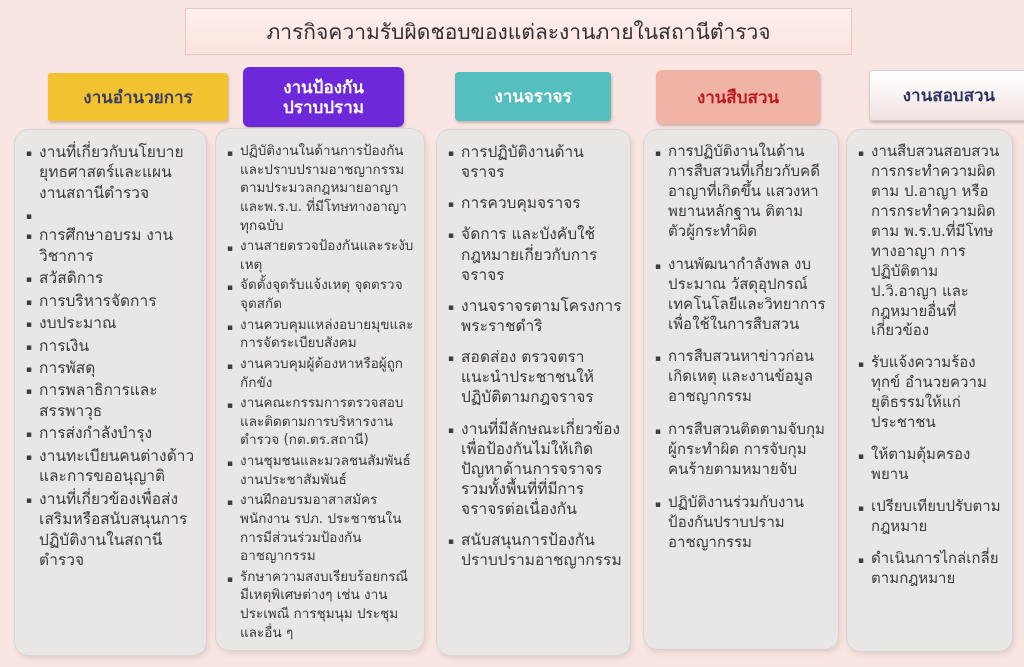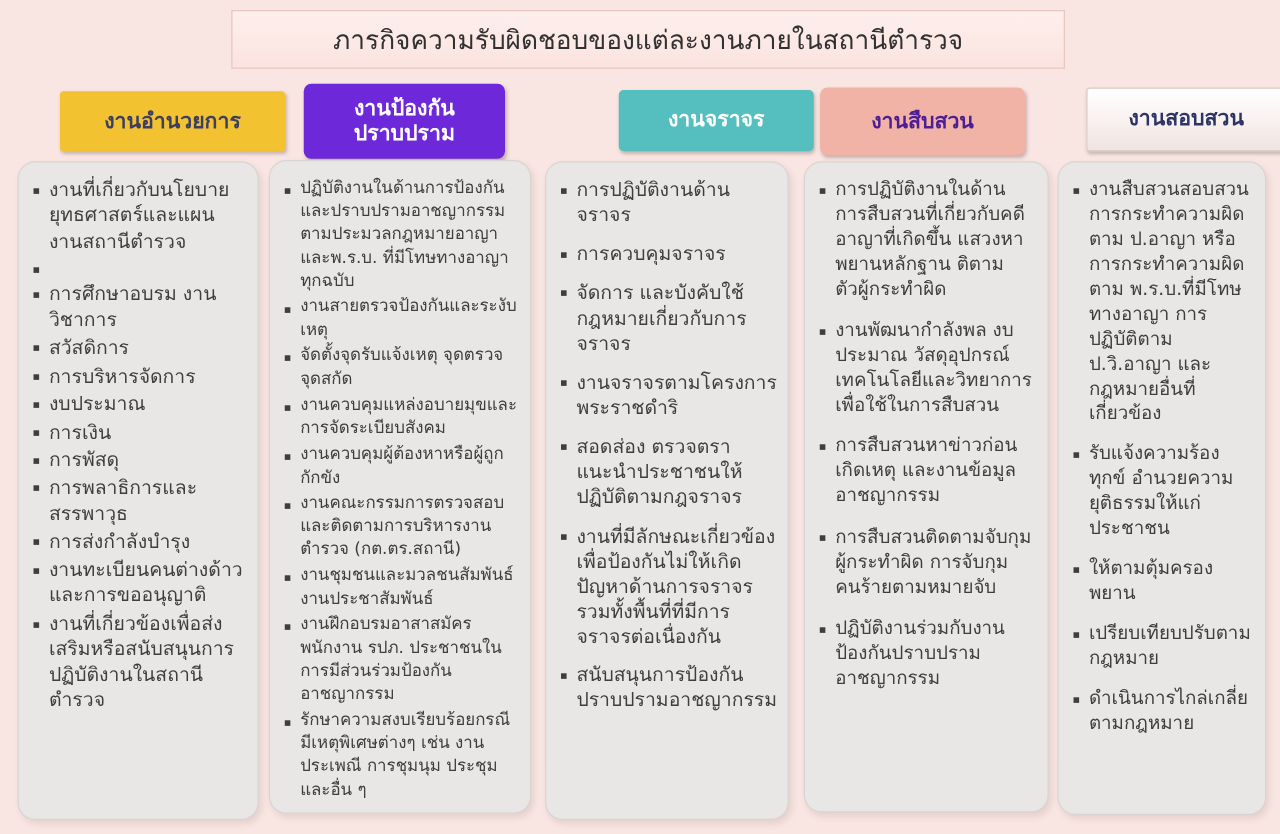--- a/index.html
+++ b/index.html
@@ -19,21 +19,21 @@
   .header{
     position:absolute;display:flex;flex-direction:column;
     align-items:center;justify-content:center;text-align:center;
     font-weight:bold;font-size:17px;line-height:1.18;
     box-shadow:1px 2px 3px rgba(90,60,60,0.30);
     box-sizing:border-box;
   }
   .hline{display:block;}
   .h1{left:48px;top:73px;width:180px;height:48px;border-radius:3px;}
   .h2{left:243px;top:67px;width:161px;height:60px;border-radius:6px;}
-  .h3{left:455px;top:72px;width:156px;height:49px;border-radius:4px;margin-left:40px;}
+  .h3{left:455px;top:72px;width:156px;height:49px;border-radius:4px;}
   .h4{left:656px;top:70px;width:164px;height:54px;border-radius:6px;}
   .h5{left:849px;top:70px;width:160px;height:51px;border-radius:3px;
       background:linear-gradient(180deg,#ffffff 0%,#f1e4e1 100%);
       border:1px solid #d9cecb;}
   .panel{
     position:absolute;background:#e9e6e6;
     border:1px solid #d9d4d3;border-radius:14px;
     box-shadow:2px 3px 5px rgba(90,60,60,0.12);
     box-sizing:border-box;padding:10px 7px 8px 7px;
   }
@@ -68,21 +68,21 @@
 
   <span class="hline">งานป้องกัน</span>
       <span class="hline">ปราบปราม</span>
     </div>
 
   <div class="header h3" style="background: rgb(84, 191, 190); color: rgb(255, 255, 255);">
 
   <span class="hline">งานจราจร</span>
     </div>
 
-  <div class="header h4" style="background: rgb(241, 179, 165); color: #4c1d95;">
+  <div class="header h4" style="background: rgb(241, 179, 165); color: #b91c1c;">
 
   <span class="hline">งานสืบสวน</span>
     </div>
 
   <div class="header h5" style="color: rgb(46, 53, 102); margin-left: 20px;">
 
   <span class="hline">งานสอบสวน</span>
     </div>
 
   <div class="panel p1">

